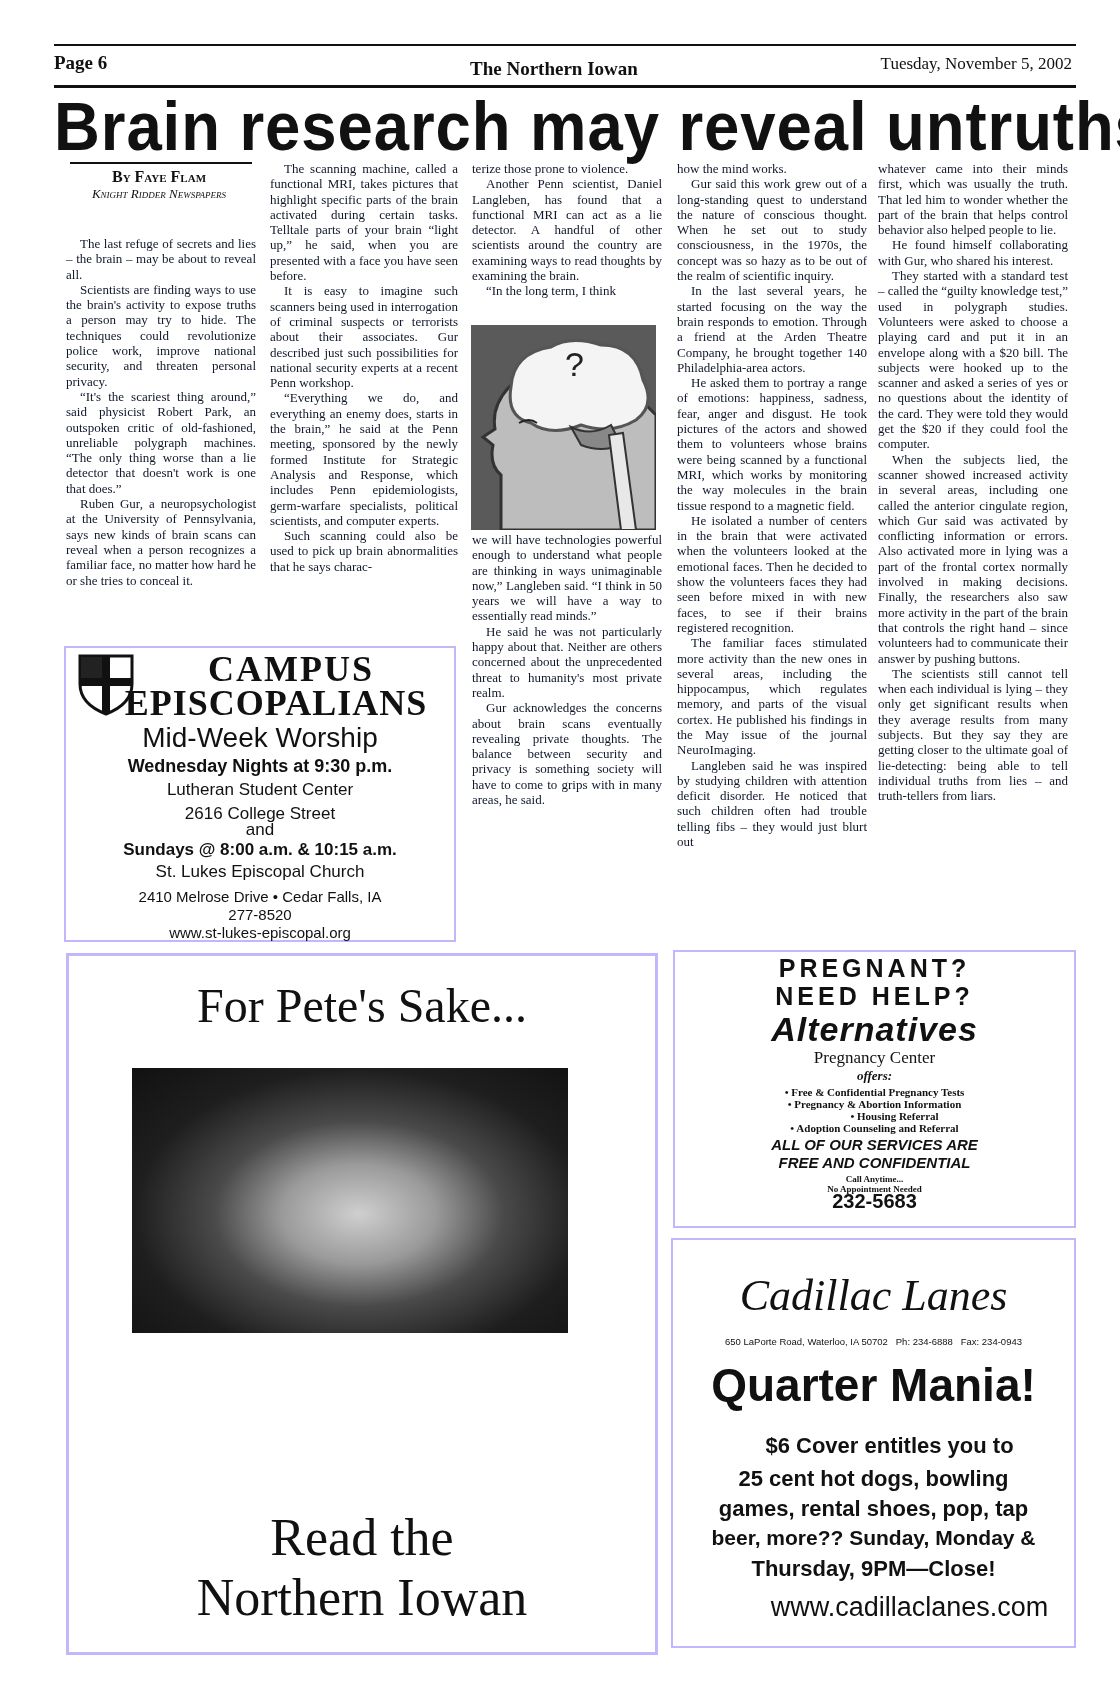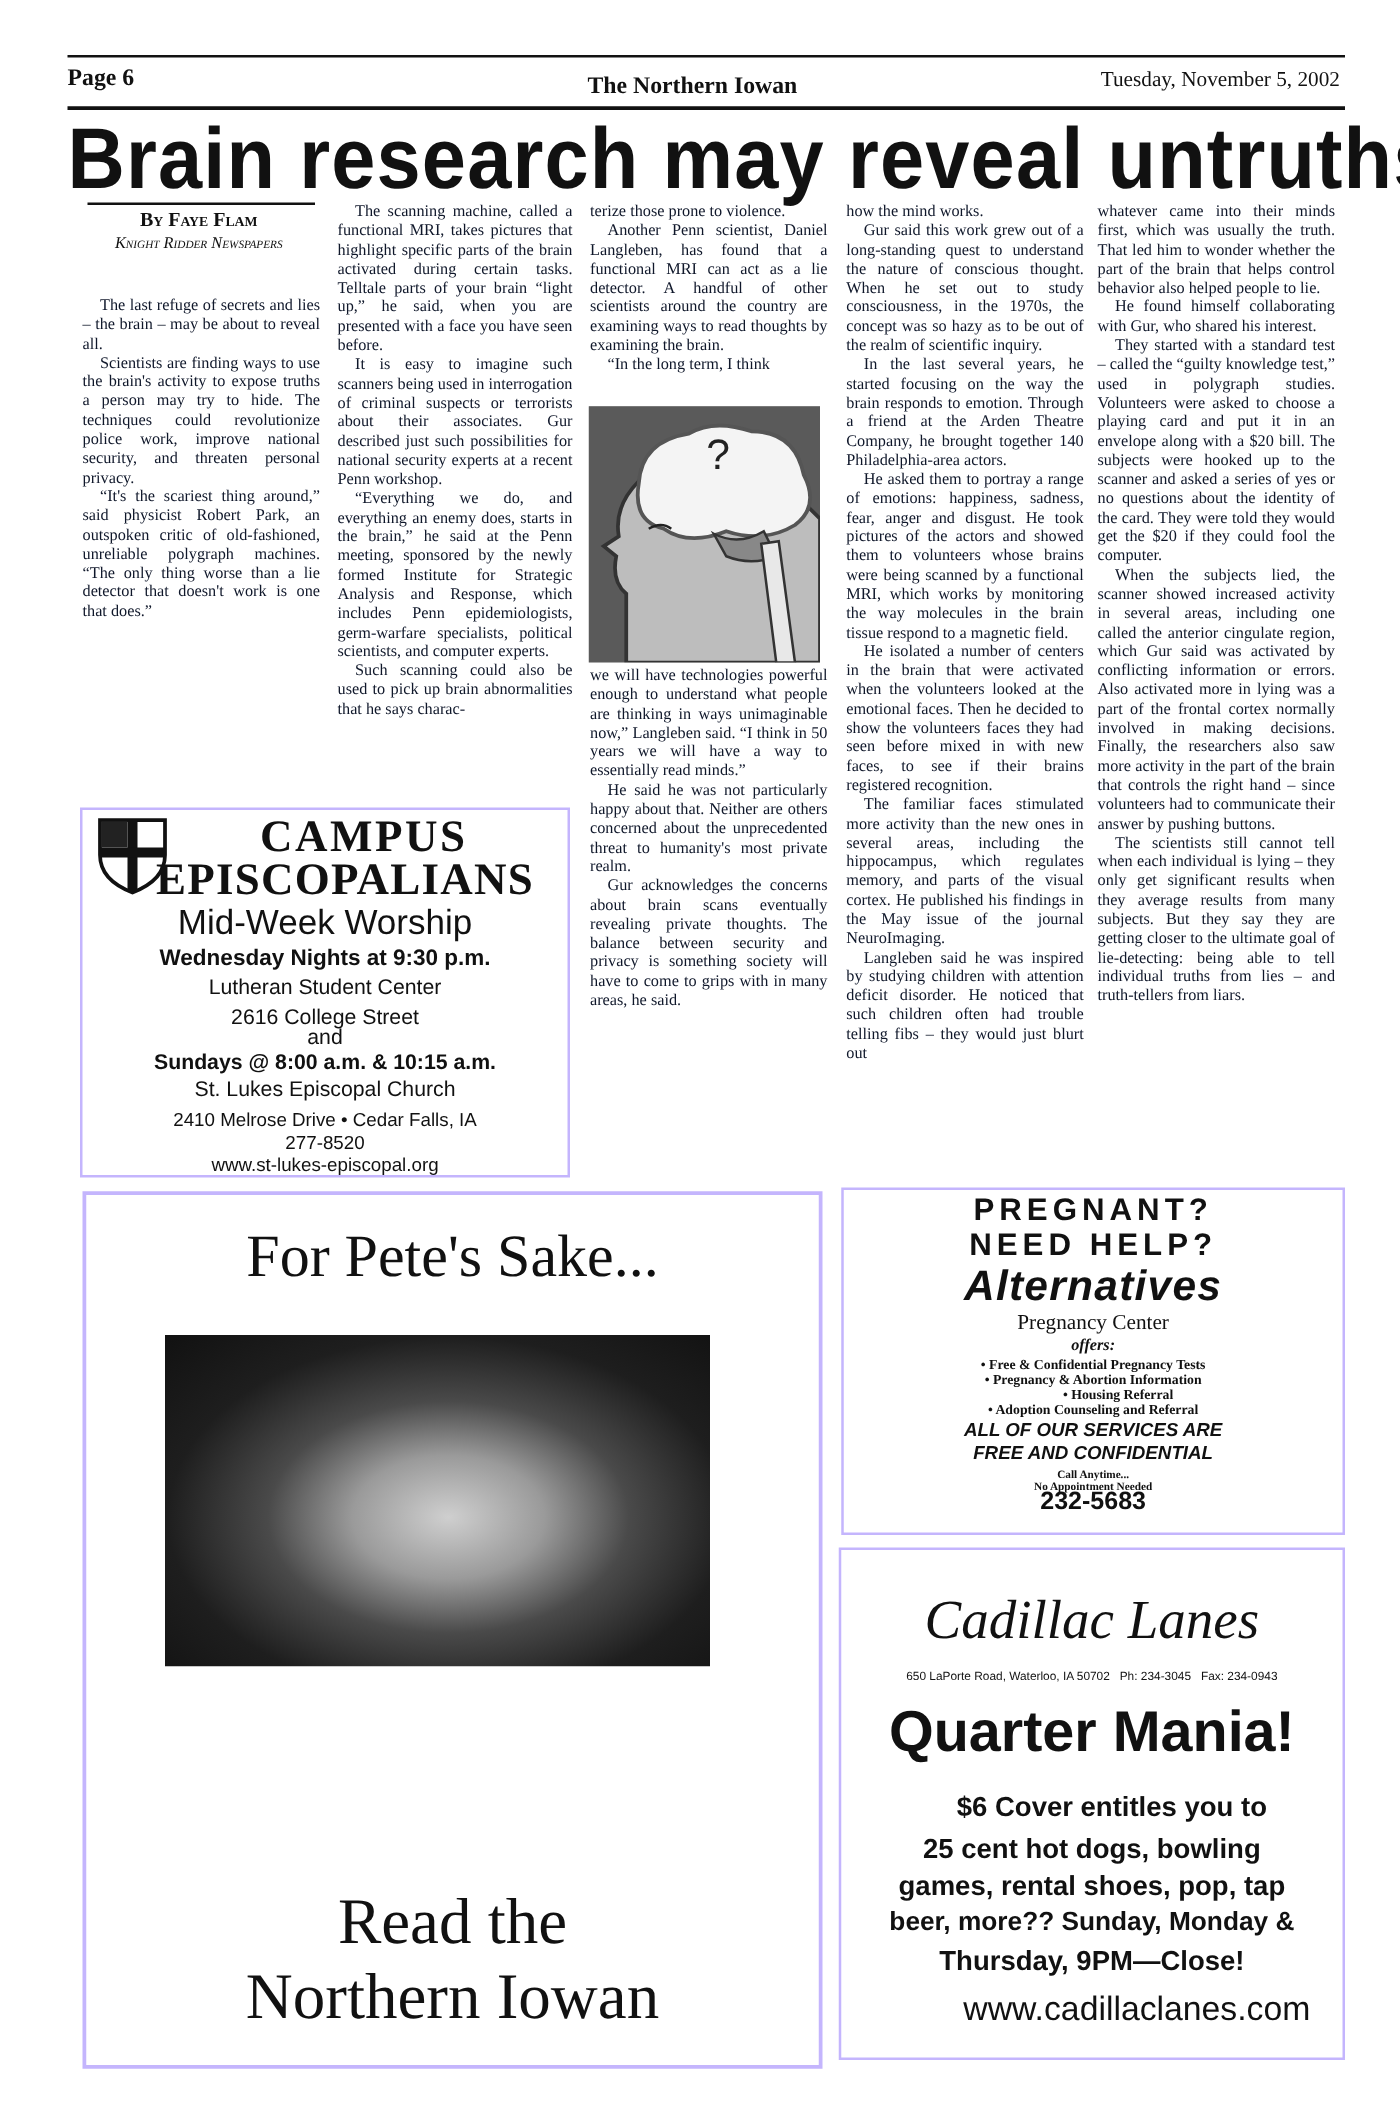--- a/index.html
+++ b/index.html
@@ -36,20 +36,21 @@
 <div class="rule" style="left:70px;top:162px;width:182px;height:2px;"></div>
 <div class="byline" style="top:168px;">
   <div class="name">By Faye Flam</div>
   <div class="org">Knight Ridder Newspapers</div>
 </div>
 
 <div class="col" style="left:66px;top:236px;width:190px;">
   <p>The last refuge of secrets and lies – the brain – may be about to reveal all.</p>
   <p>Scientists are finding ways to use the brain's activity to expose truths a person may try to hide. The techniques could revolutionize police work, improve national security, and threaten personal privacy.</p>
   <p>“It's the scariest thing around,” said physicist Robert Park, an outspoken critic of old-fashioned, unreliable polygraph machines. “The only thing worse than a lie detector that doesn't work is one that does.”</p>
+  <p>Ruben Gur, a neuropsychologist at the University of Pennsylvania, says new kinds of brain scans can reveal when a person recognizes a familiar face, no matter how hard he or she tries to conceal it.</p>
 </div>
 
 <div class="col" style="left:270px;top:161px;width:188px;">
   <p>The scanning machine, called a functional MRI, takes pictures that highlight specific parts of the brain activated during certain tasks. Telltale parts of your brain “light up,” he said, when you are presented with a face you have seen before.</p>
   <p>It is easy to imagine such scanners being used in interrogation of criminal suspects or terrorists about their associates. Gur described just such possibilities for national security experts at a recent Penn workshop.</p>
   <p>“Everything we do, and everything an enemy does, starts in the brain,” he said at the Penn meeting, sponsored by the newly formed Institute for Strategic Analysis and Response, which includes Penn epidemiologists, germ-warfare specialists, political scientists, and computer experts.</p>
   <p>Such scanning could also be used to pick up brain abnormalities that he says charac-</p>
 </div>
 
 <div class="col" style="left:472px;top:161px;width:190px;">
@@ -134,21 +135,21 @@
   <div class="abs center serif" style="left:0;top:170px;width:399px;font-size:11px;font-weight:bold;">• Adoption Counseling and Referral</div>
   <div class="abs center sans" style="left:0;top:184px;width:399px;font-size:15px;font-weight:900;font-style:italic;">ALL OF OUR SERVICES ARE</div>
   <div class="abs center sans" style="left:0;top:202px;width:399px;font-size:15px;font-weight:900;font-style:italic;">FREE AND CONFIDENTIAL</div>
   <div class="abs center serif" style="left:0;top:222px;width:399px;font-size:9px;font-weight:bold;">Call Anytime...</div>
   <div class="abs center serif" style="left:0;top:232px;width:399px;font-size:9px;font-weight:bold;">No Appointment Needed</div>
   <div class="abs center sans" style="left:0;top:238px;width:399px;font-size:20px;font-weight:900;">232-5683</div>
 </div>
 
 <div class="ad-box" style="left:671px;top:1238px;width:405px;height:410px;border-width:2px;">
   <div class="abs center serif" style="left:0;top:30px;width:401px;font-size:44px;font-style:italic;">Cadillac Lanes</div>
-  <div class="abs center sans" style="left:0;top:96px;width:401px;font-size:9.5px;white-space:pre;">650 LaPorte Road, Waterloo, IA 50702   Ph: 234-3045   Fax: 234-0943</div>
+  <div class="abs center sans" style="left:0;top:96px;width:401px;font-size:9.5px;white-space:pre;">650 LaPorte Road, Waterloo, IA 50702   Ph: 234-6888   Fax: 234-0943</div>
   <div class="abs center sans" style="left:0;top:118px;width:401px;font-size:46px;font-weight:900;">Quarter Mania!</div>
   <div class="abs center sans" style="left:0;top:193px;width:433px;font-size:22px;font-weight:900;">$6 Cover entitles you to</div>
   <div class="abs center sans" style="left:0;top:226px;width:401px;font-size:22px;font-weight:900;">25 cent hot dogs, bowling</div>
   <div class="abs center sans" style="left:0;top:256px;width:401px;font-size:22px;font-weight:900;">games, rental shoes, pop, tap</div>
   <div class="abs center sans" style="left:0;top:286px;width:401px;font-size:21px;font-weight:900;">beer, more?? Sunday, Monday &amp;</div>
   <div class="abs center sans" style="left:0;top:316px;width:401px;font-size:22px;font-weight:900;">Thursday, 9PM—Close!</div>
   <div class="abs center sans" style="left:0;top:352px;width:401px;font-size:27px;padding-left:36px;">www.cadillaclanes.com</div>
 </div>
 
 <div class="abs center sans" style="left:673px;top:1192px;width:403px;font-size:0px;">24 Hour Helpline</div>

